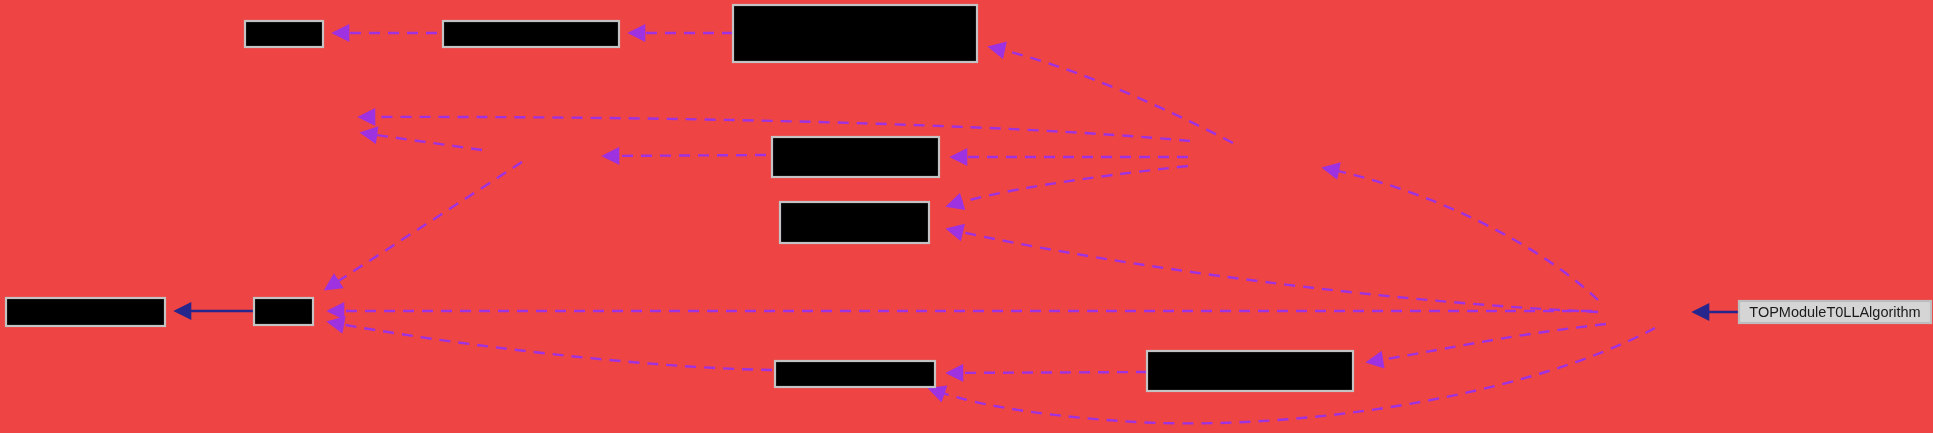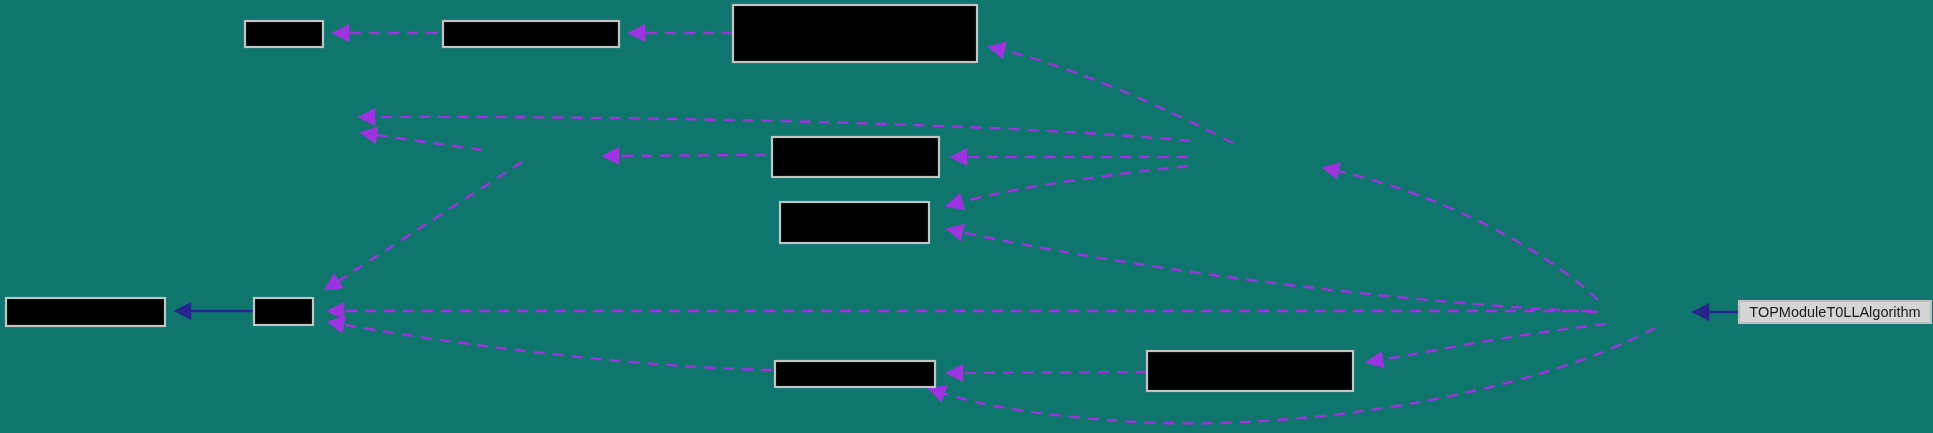--- a/index.html
+++ b/index.html
@@ -1,16 +1,16 @@
 <!DOCTYPE html>
 <html><head>
 <meta charset="utf-8">
 <style>
   html,body{margin:0;padding:0;background:#000;}
-  .canvas{position:relative;width:1933px;height:433px;background:#0f766e;overflow:hidden;
+  .canvas{position:relative;width:1933px;height:433px;background:#ef4444;overflow:hidden;
           font-family:"Liberation Sans",sans-serif;}
   svg{display:block;}
   text{font-family:"Liberation Sans",sans-serif;}
 </style>
 </head>
 <body>
 
 <div class="canvas">
   <svg id="graph" width="1933" height="433" viewBox="0 0 1933 433">
     <defs>

